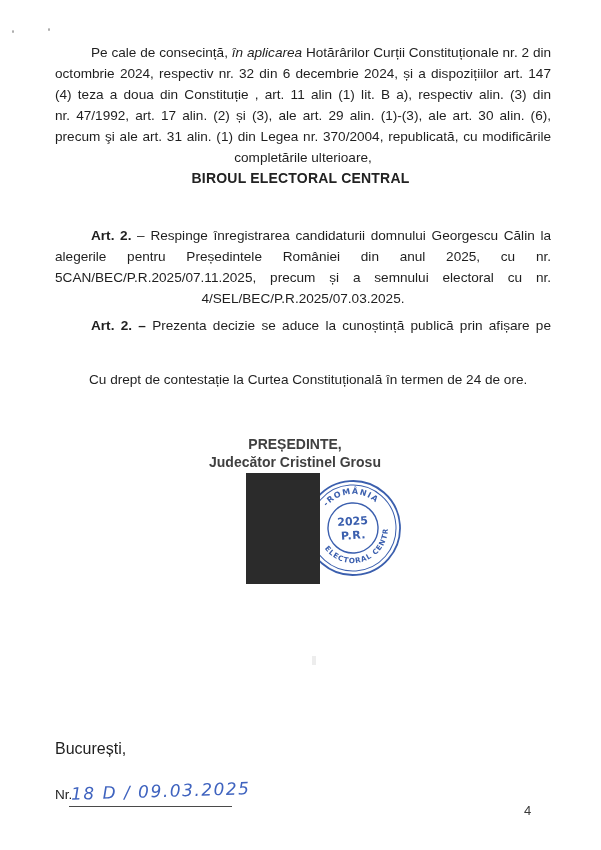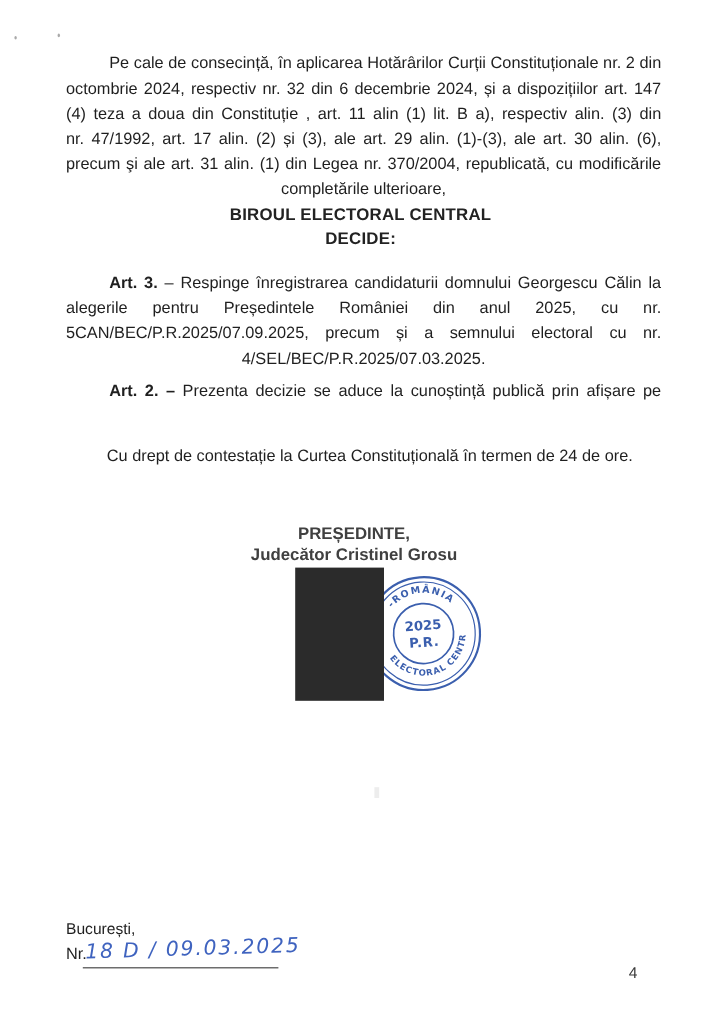--- a/index.html
+++ b/index.html
@@ -8,37 +8,37 @@
     background:#ffffff;
     font-family:"Liberation Sans","DejaVu Sans",sans-serif;
     color:#1f1f1f;
   }
   .abs{position:absolute;}
   .textcol{left:55px;width:496px;}
   .para{font-size:13.6px;line-height:21px;}
   .jl{text-align:justify;text-align-last:justify;height:21px;overflow:hidden;}
   .jl-last{text-align:center;height:21px;}
   .indent{padding-left:36px;}
-  .italic{}
+  .italic{font-style:italic;}
   .bold{font-weight:bold;}
   .heading{
     left:40px;width:521px;text-align:center;
     font-size:14px;font-weight:bold;line-height:20px;letter-spacing:.2px;
     color:#222;
   }
   .sigblock{
     left:40px;width:510px;text-align:center;
     font-size:14px;font-weight:bold;line-height:17.5px;color:#404040;
   }
   .redaction{
     left:246px;top:473px;width:74px;height:111px;
     background:#2b2b2b;z-index:3;
   }
   .stamp{left:293px;top:468px;z-index:2;}
-  .footer-city{left:55px;top:766px;font-size:13px;}
+  .footer-city{left:55px;top:740px;font-size:16px;}
   .footer-nr{left:55px;top:787px;font-size:13.6px;}
   .handwriting{
     left:71px;top:781px;z-index:2;
     font-family:"DejaVu Sans",sans-serif;
     font-style:italic;font-size:17px;letter-spacing:1.5px;
     color:#3f63bf;transform:rotate(-1.8deg);white-space:nowrap;
   }
   .nr-underline{
     left:69px;top:806px;width:163px;height:0;
     border-top:1.4px solid #4a4a4a;
@@ -57,27 +57,26 @@
   <div class="jl indent"><span>Pe cale de consecință, </span><span class="italic">în aplicarea</span><span> Hotărârilor Curții Constituționale nr. 2 din 5</span></div>
   <div class="jl">octombrie 2024, respectiv nr. 32 din 6 decembrie 2024, și a dispozițiilor art. 147 alin</div>
   <div class="jl">(4) teza a doua din Constituție , art. 11 alin (1) lit. B a), respectiv alin. (3) din Legea</div>
   <div class="jl">nr. 47/1992, art. 17 alin. (2) și (3), ale art. 29 alin. (1)-(3), ale art. 30 alin. (6),</div>
   <div class="jl">precum şi ale art. 31 alin. (1) din Legea nr. 370/2004, republicată, cu modificările şi</div>
   <div class="jl-last">completările ulterioare,</div>
 </div>
 
 <div class="abs heading" style="top:168px;">
   <div>BIROUL ELECTORAL CENTRAL</div>
-  <div>DECIDE:</div>
 </div>
 
 <div class="abs textcol para" style="top:225px;">
-  <div class="jl indent"><span class="bold">Art. 3.</span><span> – </span><span>Respinge înregistrarea candidaturii domnului Georgescu Călin la</span></div>
+  <div class="jl indent"><span class="bold">Art. 2.</span><span> – </span><span>Respinge înregistrarea candidaturii domnului Georgescu Călin la</span></div>
   <div class="jl">alegerile pentru Președintele României din anul 2025, cu nr.</div>
-  <div class="jl">5CAN/BEC/P.R.2025/07.09.2025, precum și a semnului electoral cu nr.</div>
+  <div class="jl">5CAN/BEC/P.R.2025/07.11.2025, precum și a semnului electoral cu nr.</div>
   <div class="jl-last">4/SEL/BEC/P.R.2025/07.03.2025.</div>
 </div>
 
 <div class="abs textcol para" style="top:315px;">
   <div class="jl indent"><span class="bold">Art. 2. –</span><span> Prezenta decizie se aduce la cunoștință publică prin afișare pe pagina</span></div>
 </div>
 
 <div class="abs textcol para" style="top:369px;margin-left:34px;">Cu drept de contestație la Curtea Constituțională în termen de 24 de ore.</div>
 
 <div class="abs sigblock" style="top:436px;">

